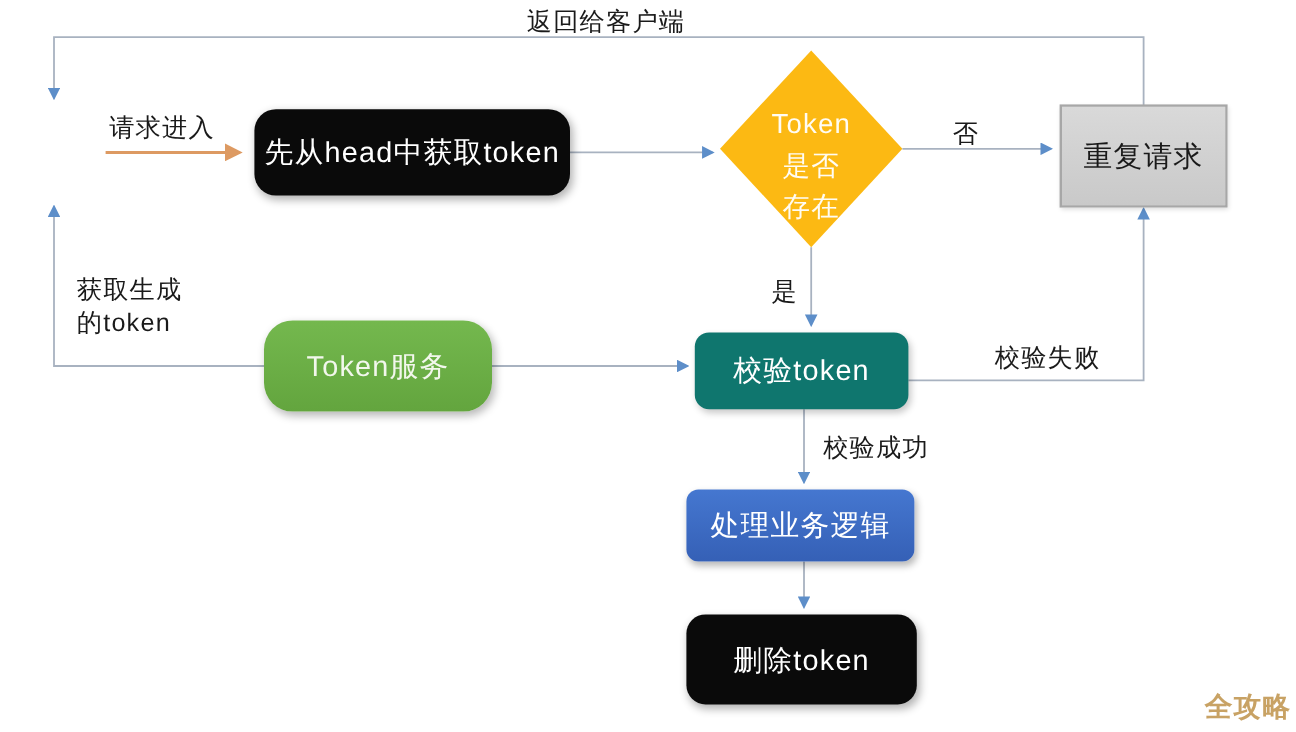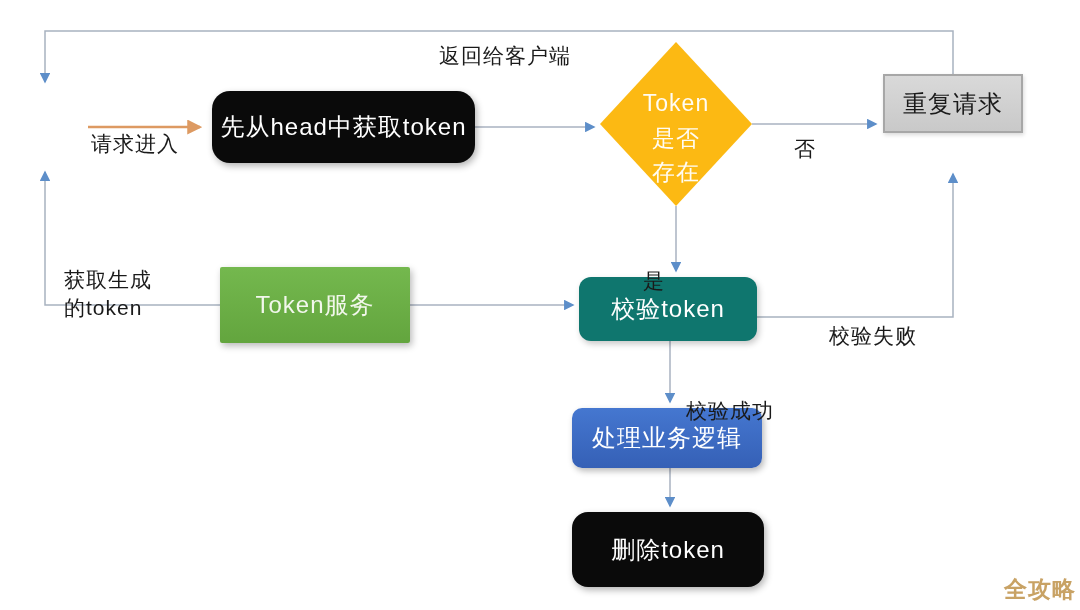--- a/index.html
+++ b/index.html
@@ -19,47 +19,46 @@
     color:#ffffff;
     font-size:24px;
     letter-spacing:1px;
   }
   .lbl{
     position:absolute;
     color:#1a1a1a;
     font-size:21px;
     white-space:nowrap;
     letter-spacing:1px;
-    margin-top:38px;
   }
   .client{
     left:7px;top:87px;width:78px;height:78px;
     border-radius:50%;
     background:#4a89c6;
     border:2px solid #3d74ab;
     font-size:19px;line-height:1.2;
   }
   .black-box{
     background:#0a0a0a;
     border-radius:18px;
     box-shadow:2px 3px 7px rgba(0,0,0,0.3);
   }
   .get-token{left:212px;top:91px;width:263px;height:72px;}
   .delete-token{left:572px;top:512px;width:192px;height:75px;border-radius:16px;}
   .repeat{
-    left:883px;top:74px;width:140px;height:59px;
+    left:883px;top:87px;width:140px;height:86px;
     background:linear-gradient(#d9d9d9,#c9c9c9);
     border:2px solid #a7a7a7;
     color:#1a1a1a;
     box-shadow:1px 2px 4px rgba(0,0,0,0.15);
   }
   .service{
     left:220px;top:267px;width:190px;height:76px;
     background:linear-gradient(#74b84e,#63a53e);
-    border-radius:2px;
+    border-radius:24px;
     box-shadow:2px 3px 7px rgba(0,0,0,0.28);
     color:#f2f7ec;
   }
   .validate{
     left:579px;top:277px;width:178px;height:64px;
     background:#0f766e;
     border-radius:12px;
     box-shadow:2px 3px 6px rgba(0,0,0,0.22);
   }
   .business{

